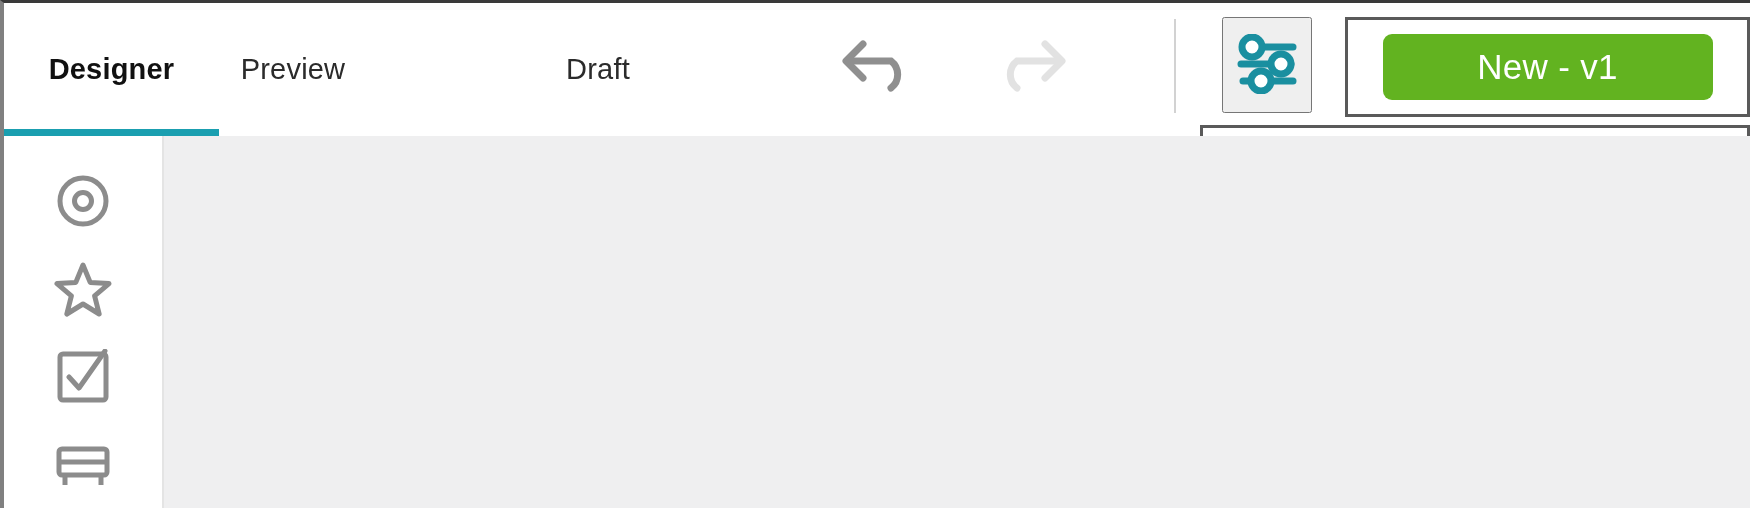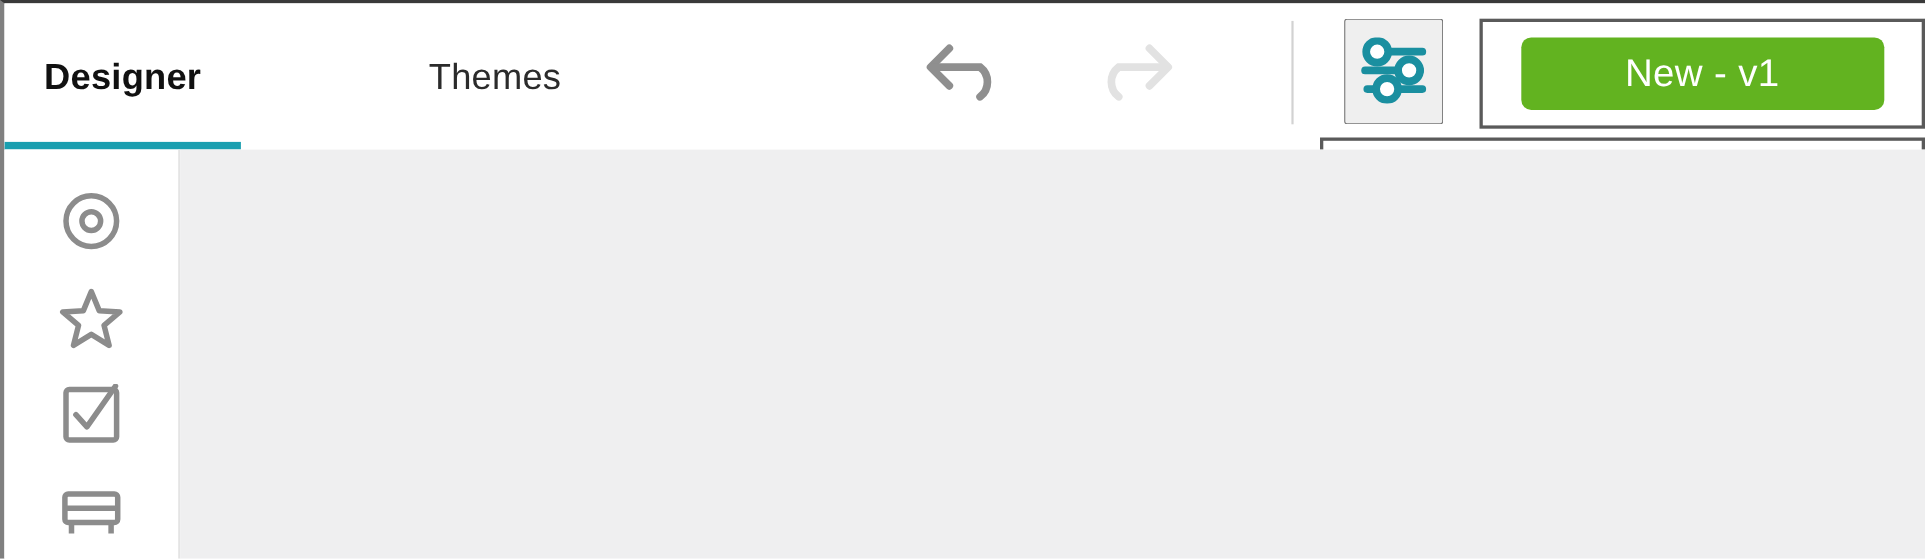--- a/index.html
+++ b/index.html
@@ -44,21 +44,21 @@
     align-items: center;
   }
 
   .tab {
     position: relative;
     height: 133px;
     display: flex;
     align-items: center;
     justify-content: center;
     color: #2b2b2b;
-    font-size: 33px;
+    font-size: 29px;
     letter-spacing: 0.2px;
     cursor: pointer;
     user-select: none;
     box-sizing: border-box;
   }
   .tab-label { pointer-events: none; }
 
   .tab.active .tab-label {
     font-weight: bold;
     color: #111111;
@@ -188,25 +188,29 @@
 
 <div id="app">
 
   <div class="header">
 
     <nav class="tabs">
       <div class="tab active" style="width:215px;">
         <span class="tab-label">Designer</span>
         <span class="underline"></span>
       </div>
+      <div class="tab" style="width:148px;">
+        <span class="tab-label">Preview</span>
+        <span class="underline"></span>
+      </div>
       <div class="tab" style="width:156px;">
         <span class="underline"></span>
       </div>
       <div class="tab" style="width:150px;">
-        <span class="tab-label">Themes</span>
+        <span class="tab-label">Draft</span>
         <span class="underline"></span>
       </div>
     </nav>
 
     <div class="history" style="left:820px;">
       <button class="icon-btn" style="width:110px;height:110px;">
         <span>
           <svg width="76" height="58" viewBox="0 0 76 58" fill="none" aria-hidden="true">
             <path d="M22 8 L5 25 L22 42" stroke="#8f8f8f" stroke-width="7" stroke-linecap="round" stroke-linejoin="round" fill="none"></path>
             <path d="M6 25 H50 A17 17 0 0 1 50 52" stroke="#8f8f8f" stroke-width="7" stroke-linecap="round" fill="none"></path>

